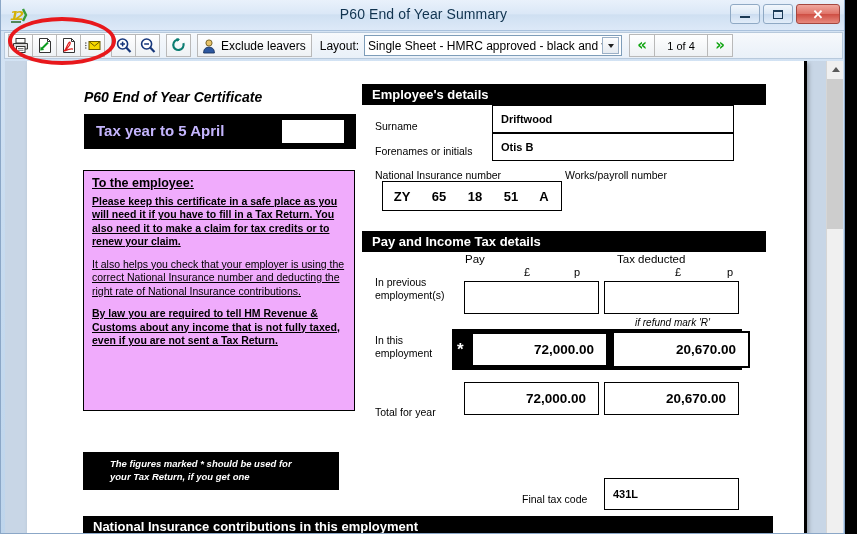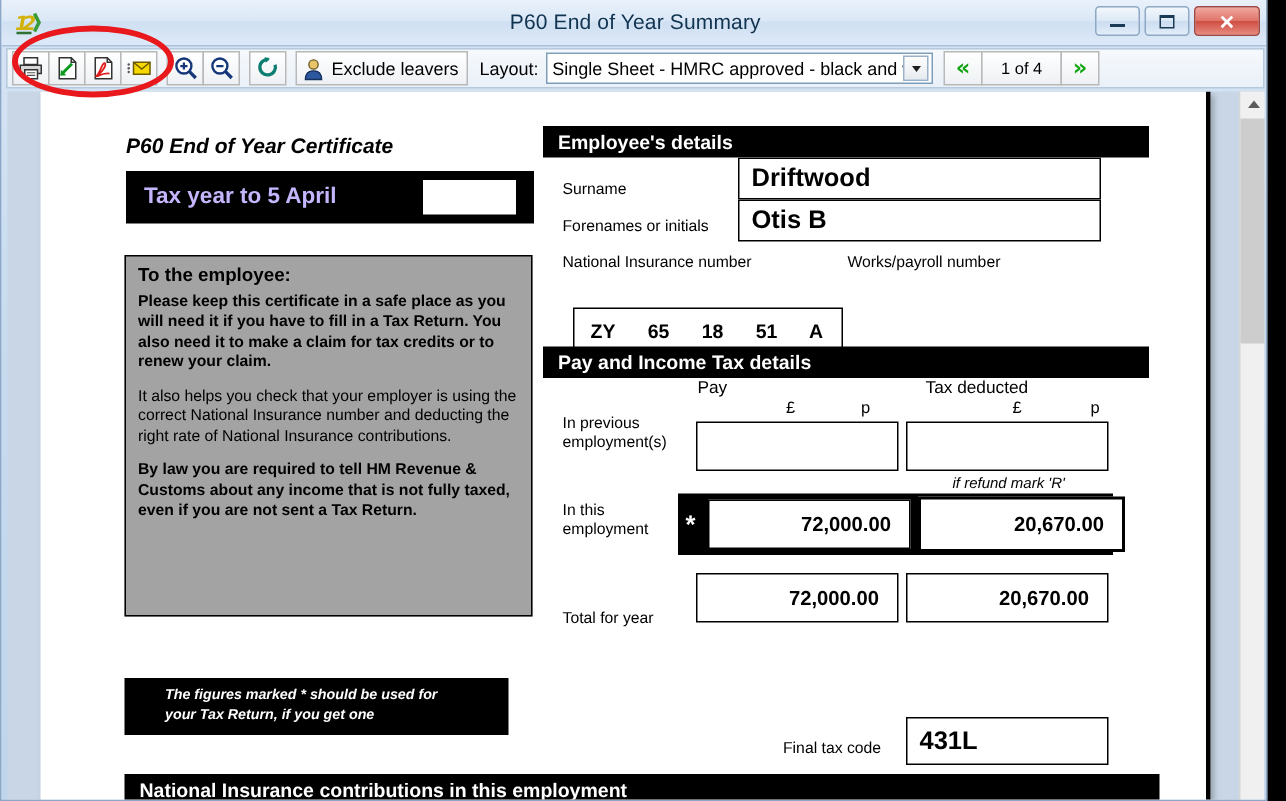--- a/index.html
+++ b/index.html
@@ -232,22 +232,23 @@
     right: 12px; top: 6px;
     width: 62px; height: 23px;
     background: #ffffff;
   }
 
   .emp-note {
     position: absolute;
     left: 56px; top: 109px;
     width: 272px; height: 241px;
     border: 1px solid #000;
-    background: #a3a3a3;
+    background: #f0abfc;
     padding: 5px 8px;
+    text-decoration: underline;
   }
   .emp-note h3 {
     margin: 0 0 5px 0;
     font-size: 12.5px; font-weight: bold; color: #000;
   }
   .emp-note p {
     margin: 0 0 9px 0;
     font-size: 10.5px;
     line-height: 1.28;
     color: #000;
@@ -291,42 +292,42 @@
 
   .fld-label {
     position: absolute;
     font-size: 10.5px;
     color: #000;
   }
   .fld-box {
     position: absolute;
     border: 1.5px solid #000;
     background: #ffffff;
-    font-size: 17px;
+    font-size: 11px;
     font-weight: bold;
     display: flex;
     align-items: center;
     padding-left: 8px;
     color: #000;
   }
   .fld-box.num {
     justify-content: flex-end;
     padding-right: 12px;
     padding-left: 0;
     font-size: 13.5px;
   }
 
   .ni-grid {
     position: absolute;
     left: 355px; top: 120px;
     width: 180px; height: 30px;
     border: 1.5px solid #000;
     display: flex;
     align-items: center;
-    font-size: 13px; font-weight: bold; margin-top: 24px;
+    font-size: 13px; font-weight: bold;
   }
   .ni-grid span { display: inline-block; text-align: center; }
 
   .col-head {
     position: absolute;
     font-size: 11.5px; font-weight: normal; color: #000;
   }
   .pence-mark {
     position: absolute;
     font-size: 11px; color: #000;

